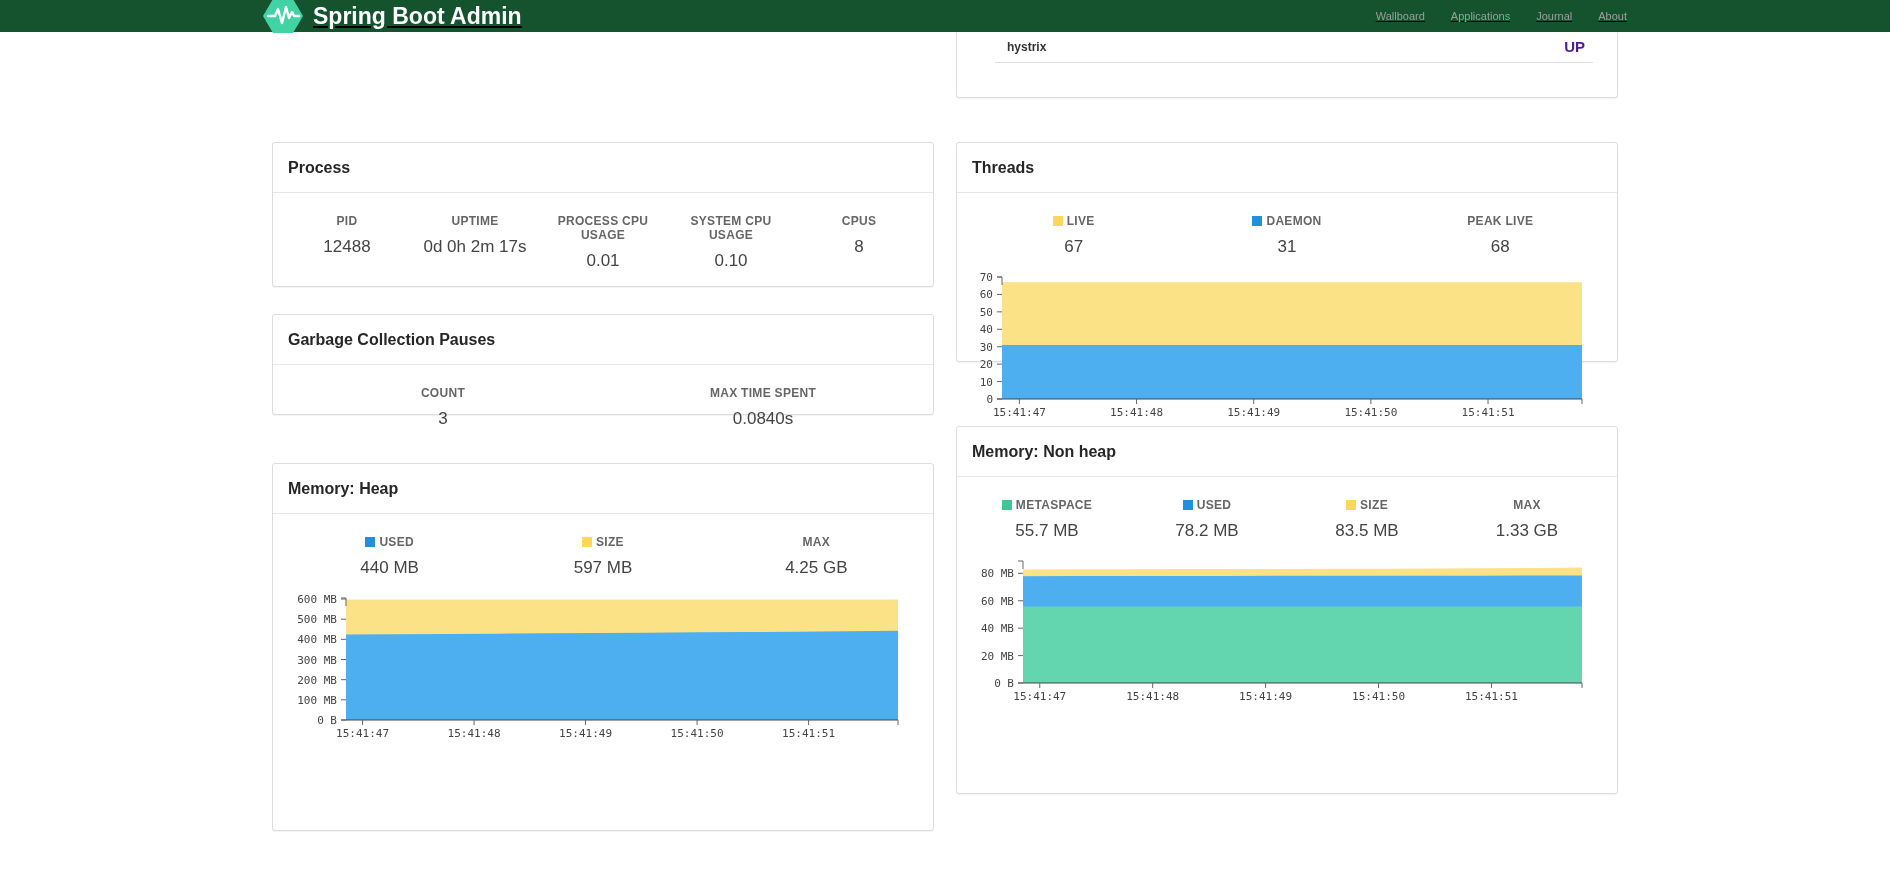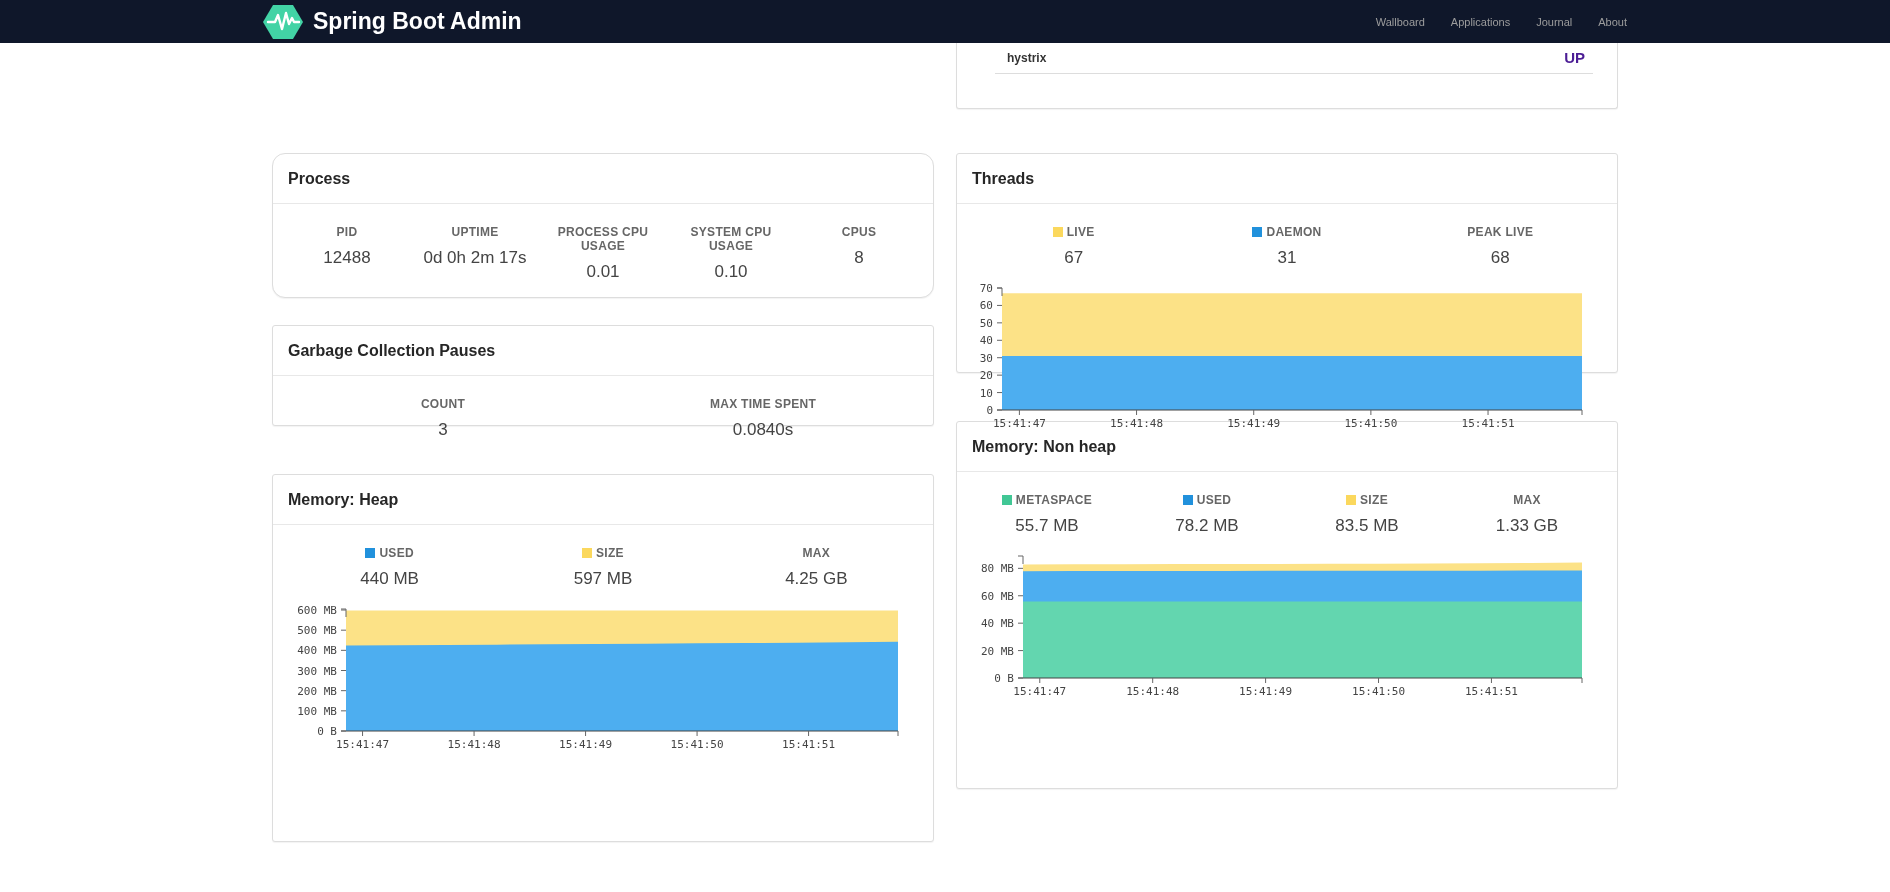--- a/index.html
+++ b/index.html
@@ -1,18 +1,18 @@
 <!DOCTYPE html>
 <html><head>
 <meta charset="utf-8">
 <style>
   html,body{margin:0;padding:0;background:#fff;width:1890px;height:892px;overflow:hidden;
     font-family:"Liberation Sans",sans-serif;-webkit-font-smoothing:antialiased;}
   
-  .navbar{height:43px;background:#0f172a;}
+  .navbar{height:32px;background:#14532d;text-decoration:underline;}
   .nav-inner{width:1364px;margin:0 auto;height:100%;display:flex;justify-content:space-between;align-items:center;}
   .brand{display:flex;align-items:center;gap:10px;color:#ffffff;font-size:23px;font-weight:bold;text-decoration:none;cursor:pointer;}
   .brand-logo{display:flex;align-items:center;}
   .nav-links{list-style:none;display:flex;margin:0;padding:0;}
   .nav-links li{color:#9d9d9d;font-size:11px;padding:0 13px;cursor:pointer;}
   .nav-links li:last-child{padding-right:0;}
   
   main{width:1346px;margin:0 auto;display:flex;gap:22px;}
   .col{width:662px;box-sizing:border-box;}
   .col-left{padding-top:110px;}
@@ -28,23 +28,23 @@
     padding:6px 8px 7px 12px;border-bottom:1px solid #ddd;}
   .health-name{font-size:12px;font-weight:bold;color:#333;}
   .health-status{font-size:15px;font-weight:bold;}
   
   .stats{display:flex;padding:21px 10px 0;}
   .stat{flex:1;text-align:center;}
   .stat-label{font-size:12px;color:#666;letter-spacing:.3px;display:flex;justify-content:center;align-items:center;gap:4px;font-weight:bold;}
   .sq{width:10px;height:10px;display:inline-block;flex:none;}
   .stat-value{font-size:17px;color:#444;margin-top:9px;}
   
-  .p-process{height:145px;margin-bottom:27px;border-radius:13px;}
+  .p-process{height:145px;margin-bottom:27px;}
   .p-gc{height:101px;margin-bottom:48px;}
-  .p-threads{height:220px;margin-bottom:48px;}
+  .p-threads{height:220px;margin-bottom:64px;}
   .p-mem{height:368px;}
   .chart{width:630px;height:152px;margin:14px auto 0;}
   .tick{font-family:"DejaVu Sans Mono",monospace;font-size:11px;fill:#444;}
 </style>
 </head>
 <body>
 
 <nav class="navbar">
   <div class="nav-inner">
     <a class="brand">

